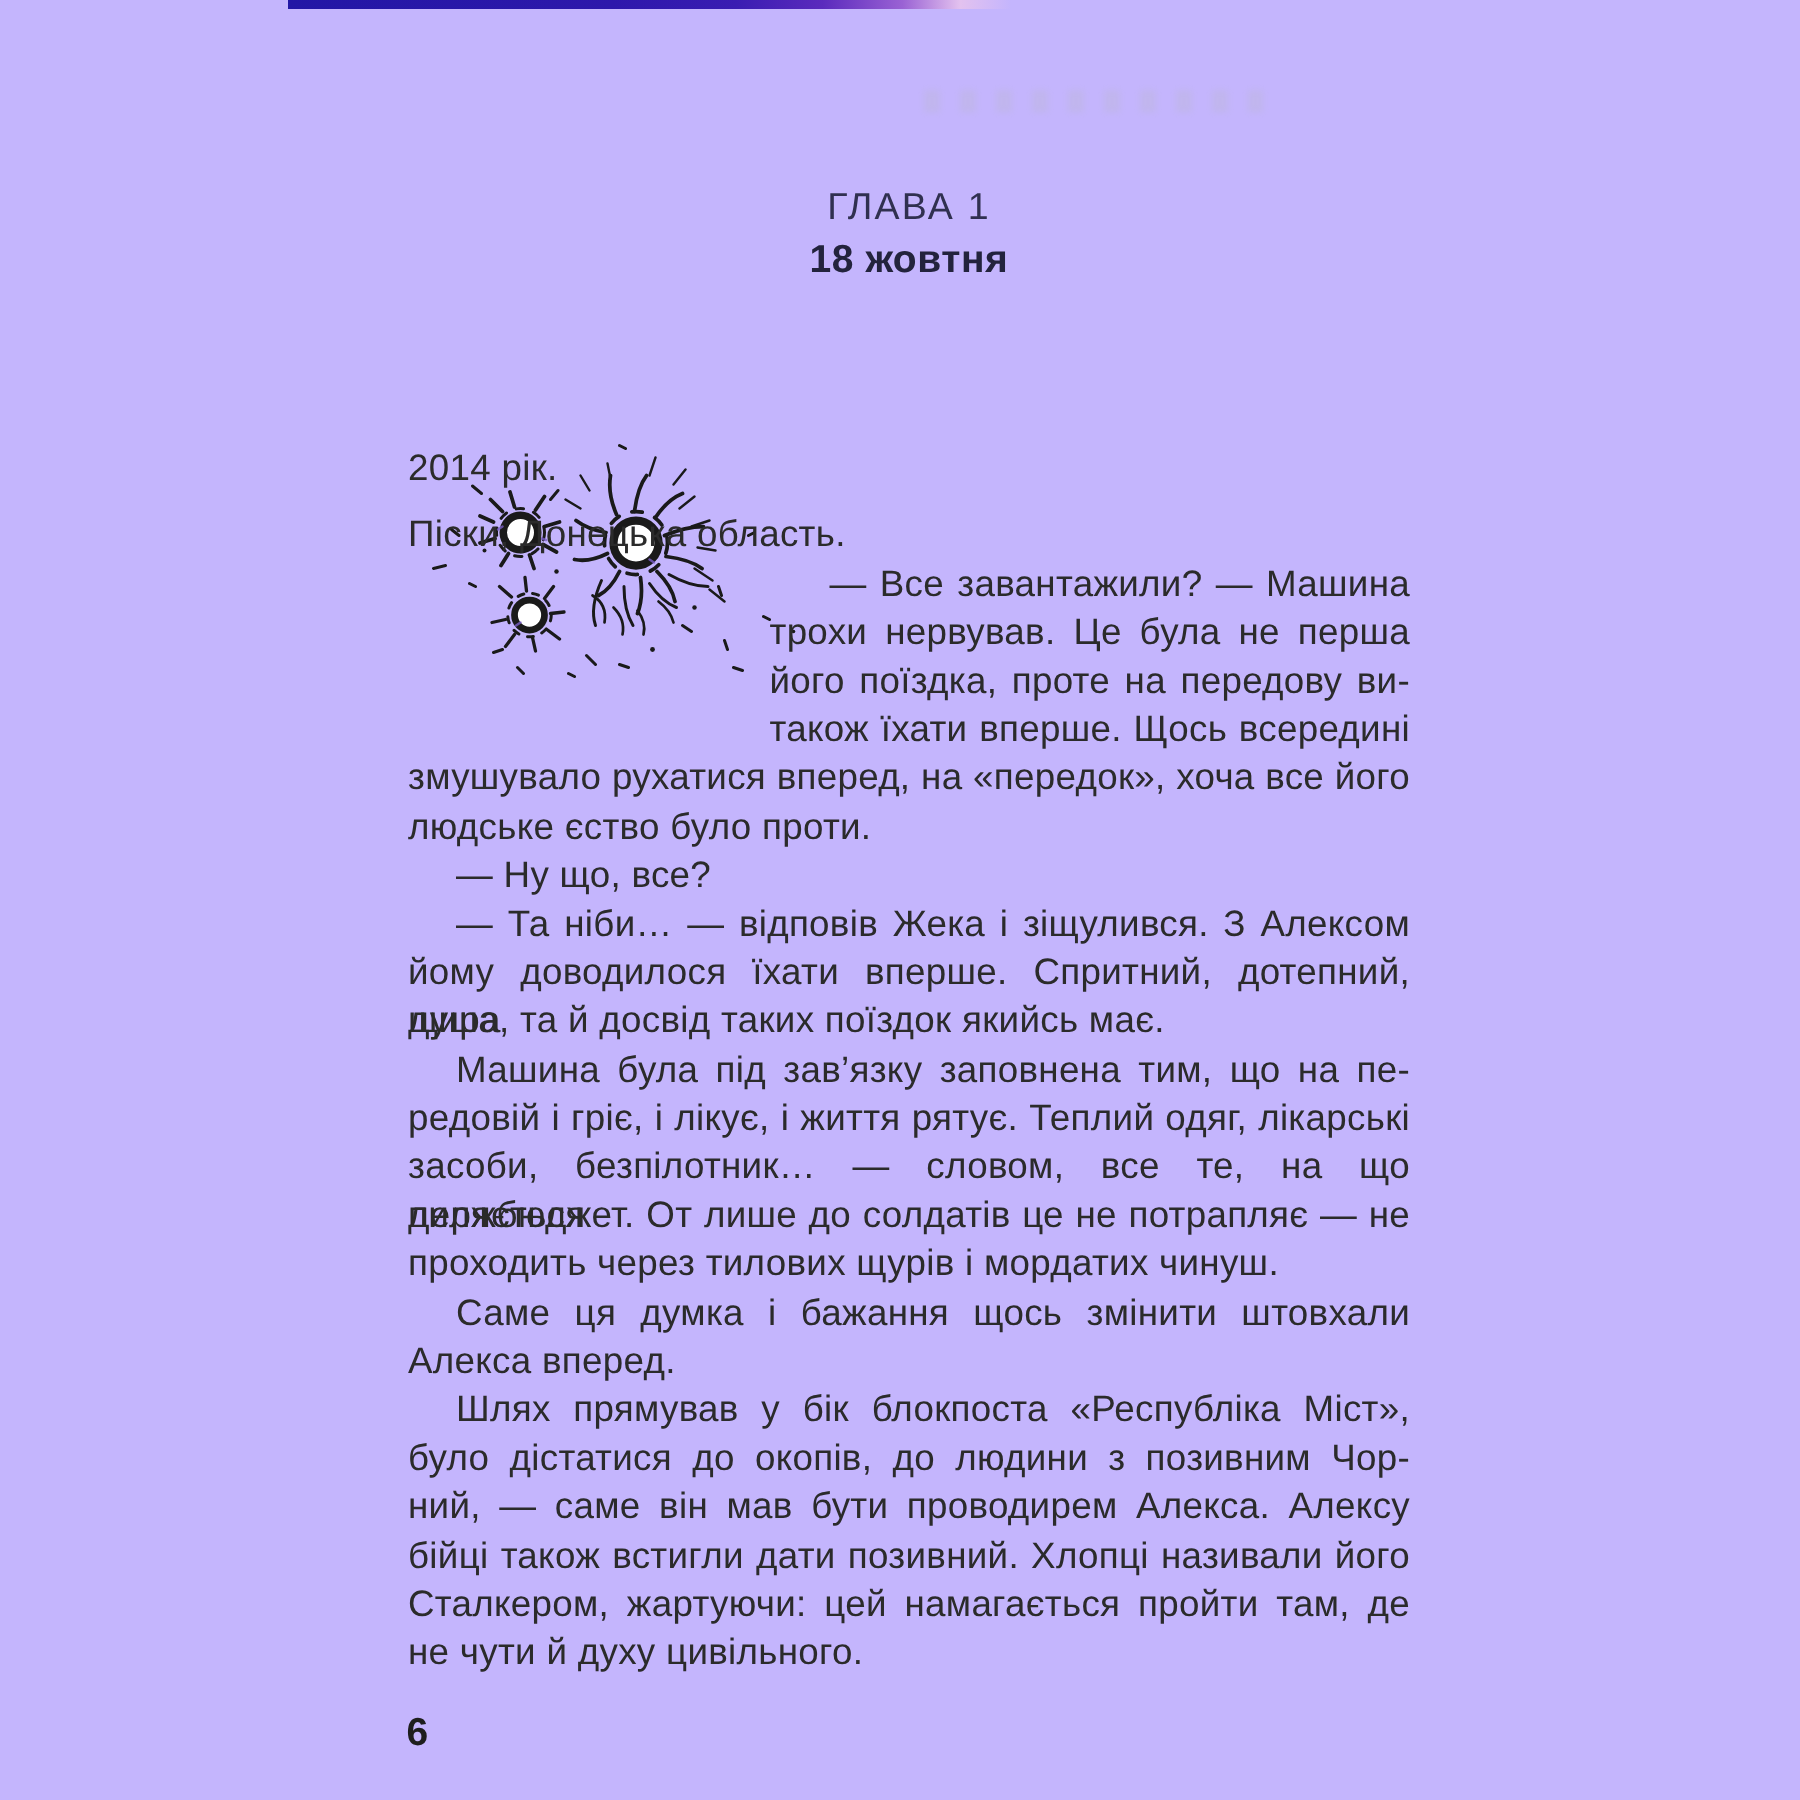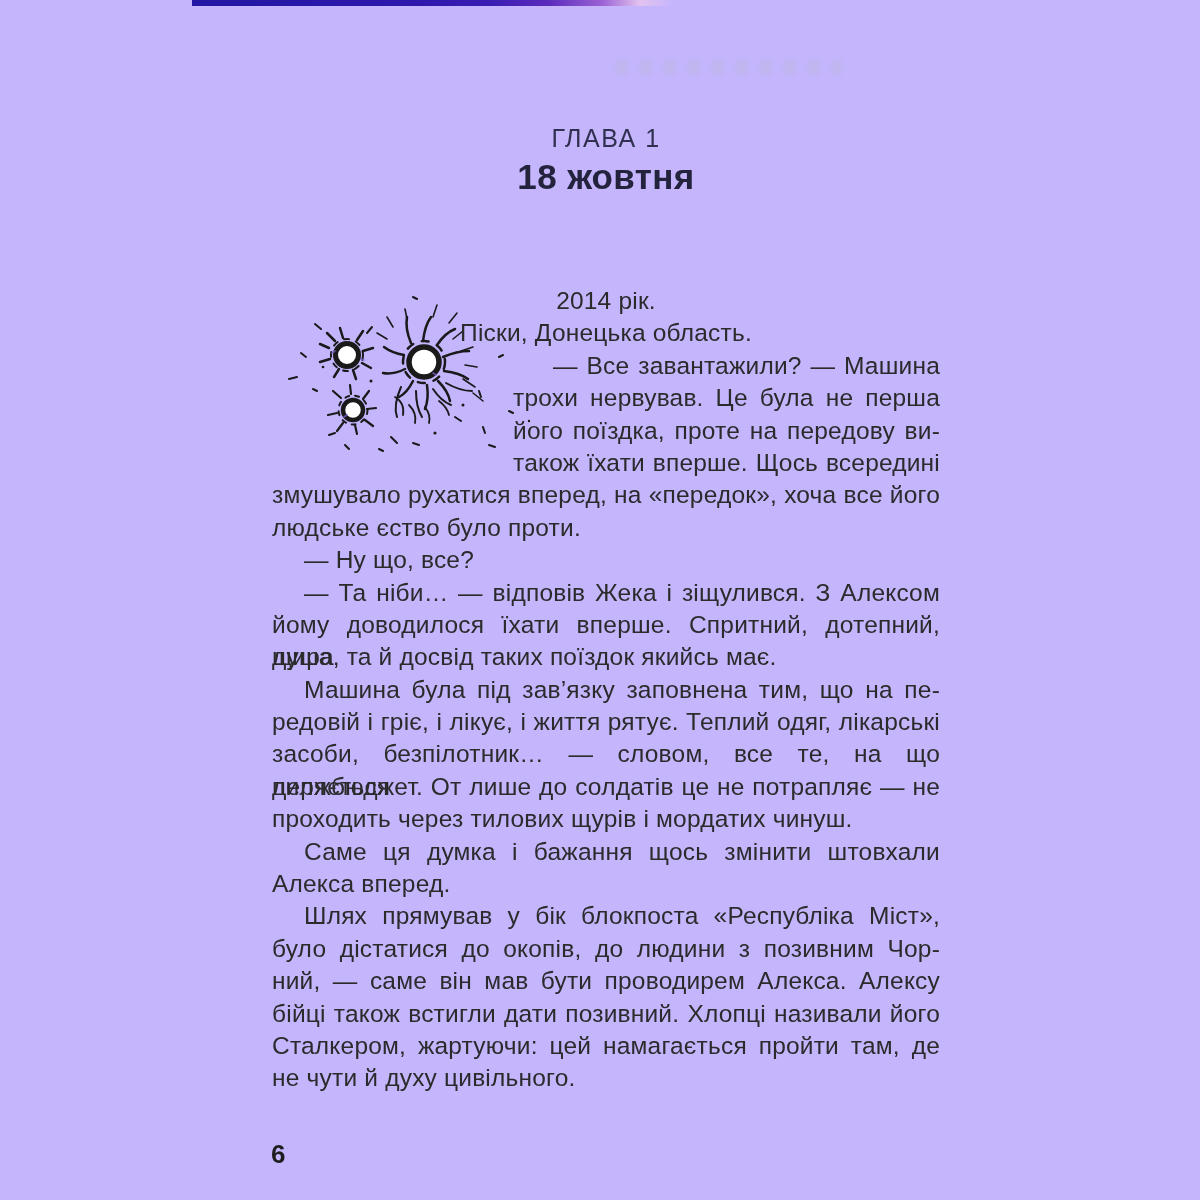--- a/index.html
+++ b/index.html
@@ -29,29 +29,29 @@
     opacity:.45;filter:blur(2px);
     background:repeating-linear-gradient(90deg,
       rgba(183,183,192,.55) 0 11px, rgba(255,255,255,0) 11px 24px);
   }
 
   .heading{
     position:absolute;left:272px;width:668px;text-align:center;
     color:var(--heading,#303050);
   }
   .heading.h1{top:124px;font-size:25px;font-weight:400;letter-spacing:1.5px;}
-  .heading.h2{top:157px;font-size:35px;font-weight:700;letter-spacing:.4px;color:#23233d;}
+  .heading.h2{top:157px;font-size:26px;font-weight:700;letter-spacing:.4px;color:#23233d;}
 
   .body-lines{
     position:absolute;left:272px;top:285px;width:668px;
     font-size:24.5px;color:var(--body-text,#2b2b2b);
     letter-spacing:.2px;
   }
   .line{height:32.4px;line-height:32.4px;}
-  .a-right{text-align:center;}
+  .a-right{text-align:left;margin-top:12px;}
   .a-justify{text-align:justify;text-align-last:justify;text-justify:inter-word;}
   .wrapped{margin-left:241px;}
   .indent{padding-left:32px;}
   .wrapped.indent{padding-left:40px;}
 
   .page-number{
     position:absolute;left:271px;top:1139px;
     font-size:26px;font-weight:700;color:#1e1e1e;
   }
 

